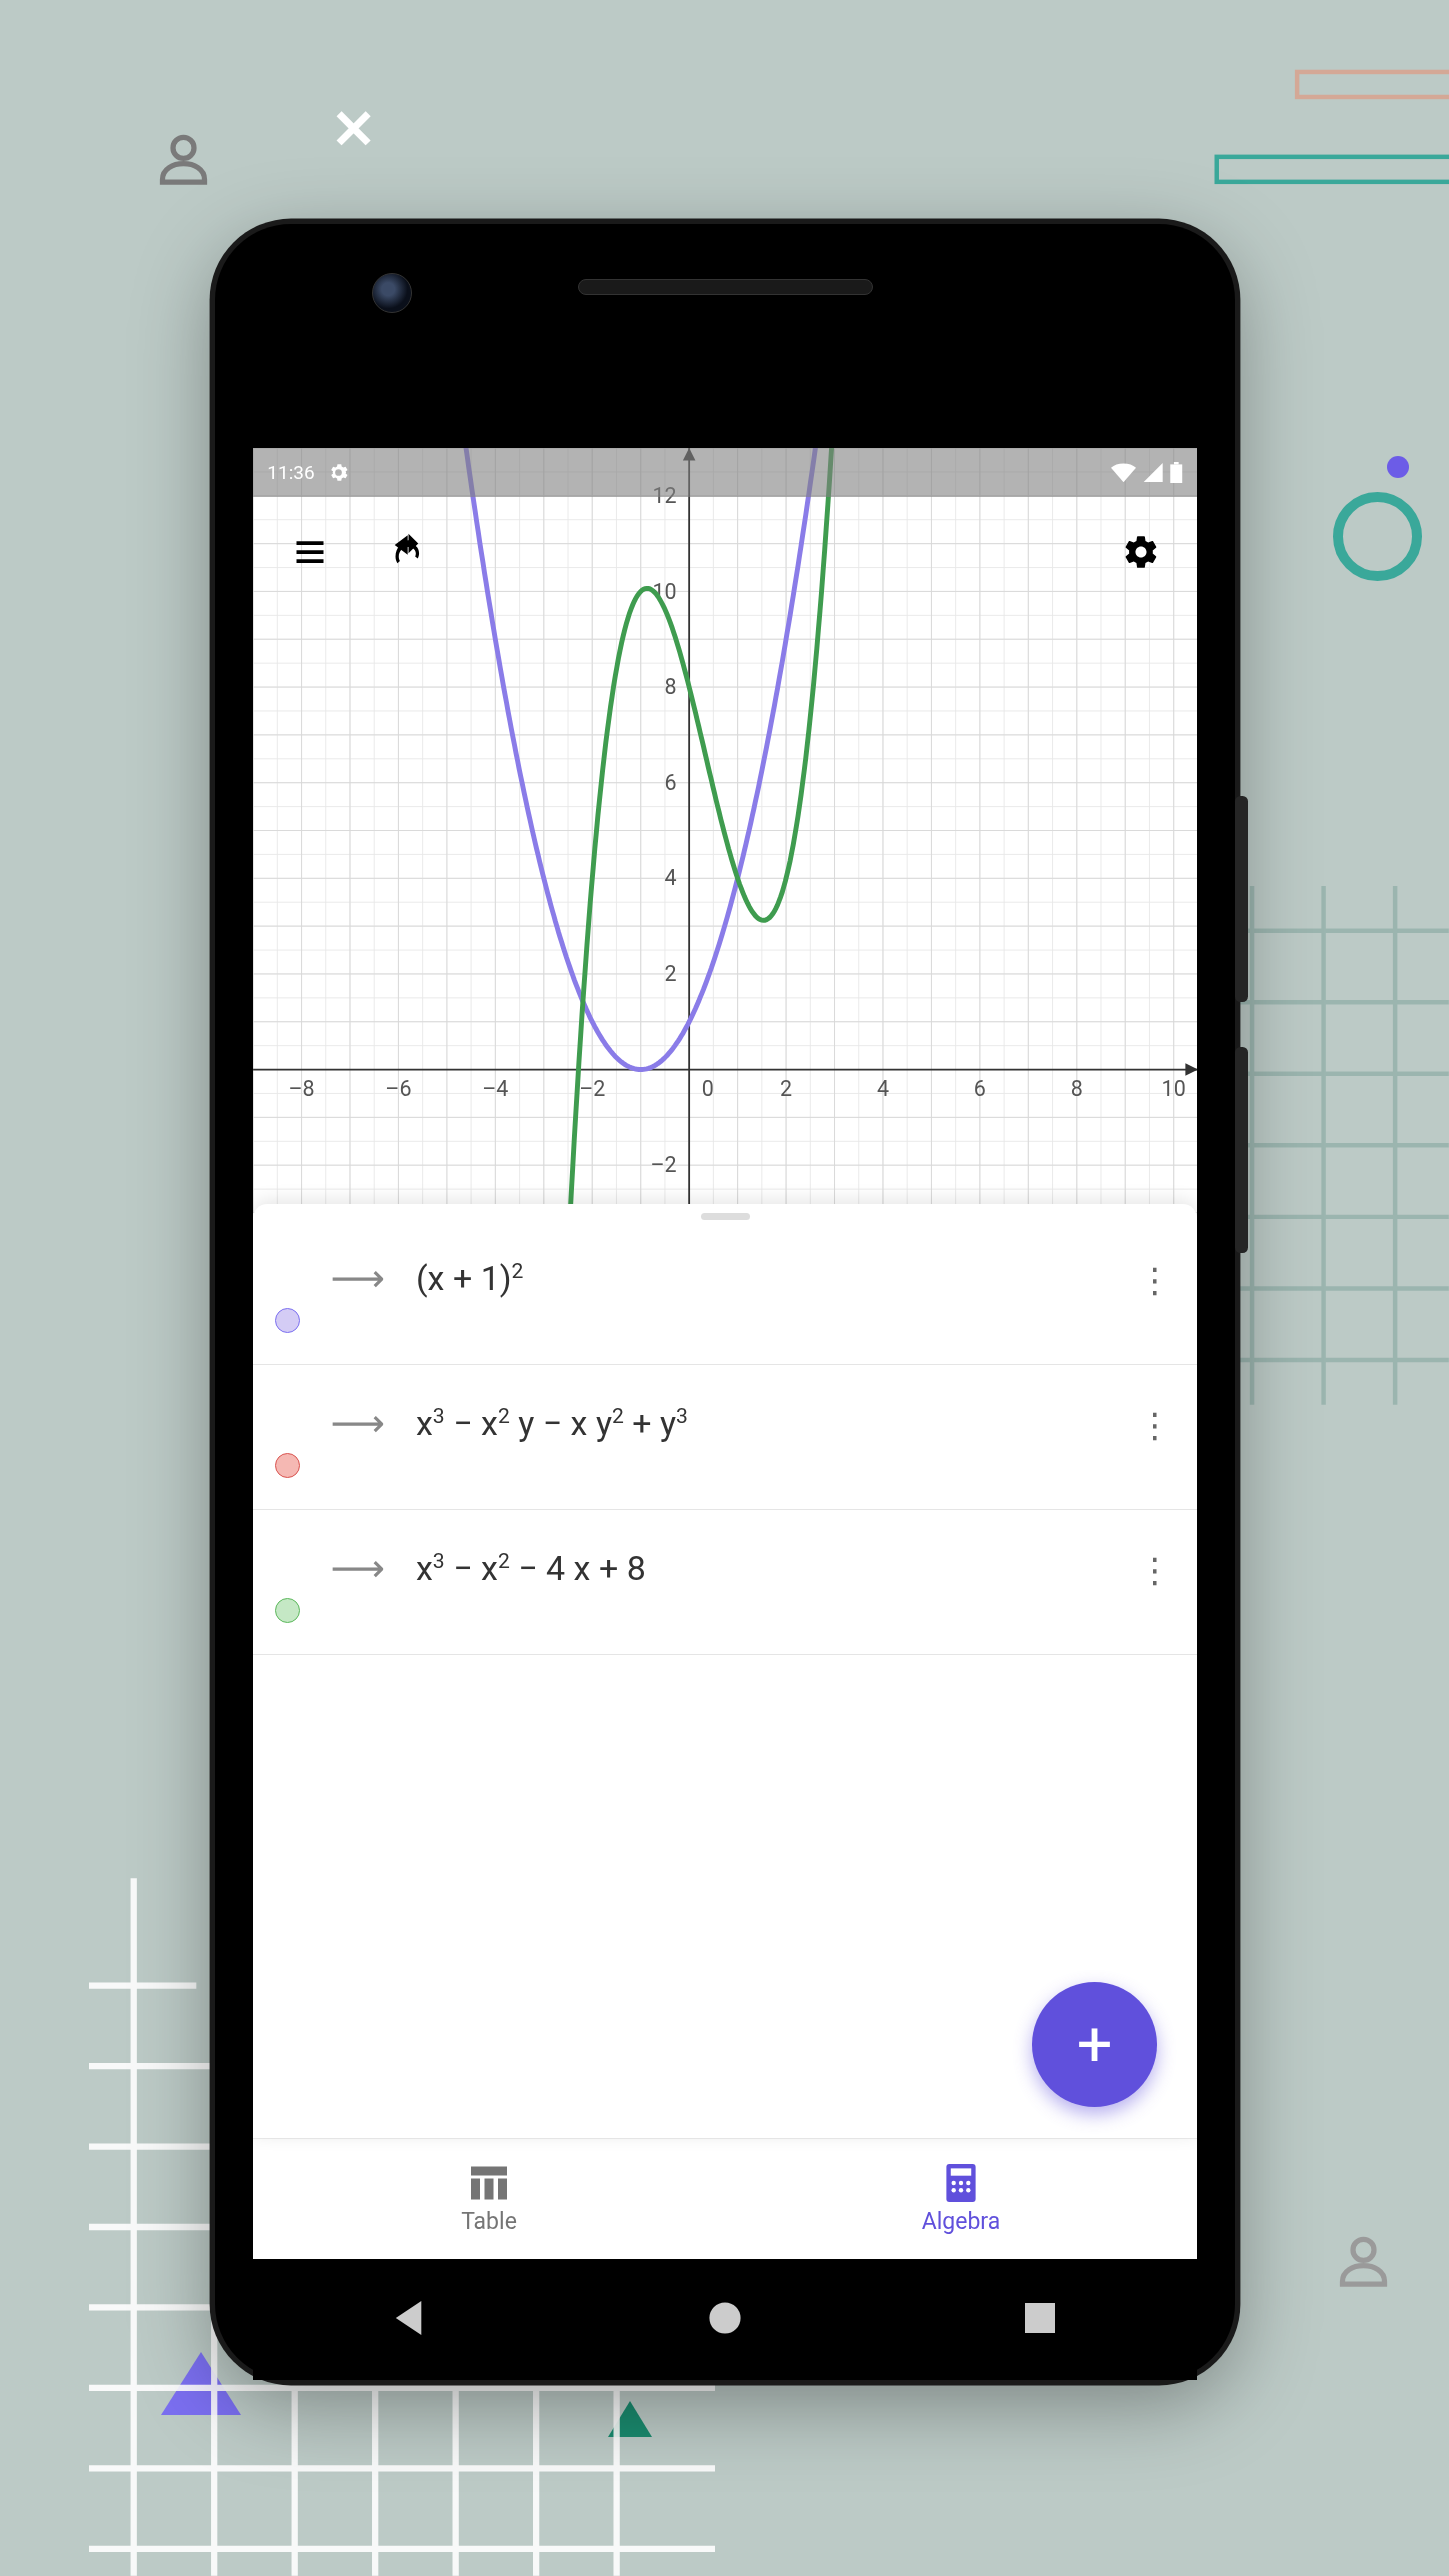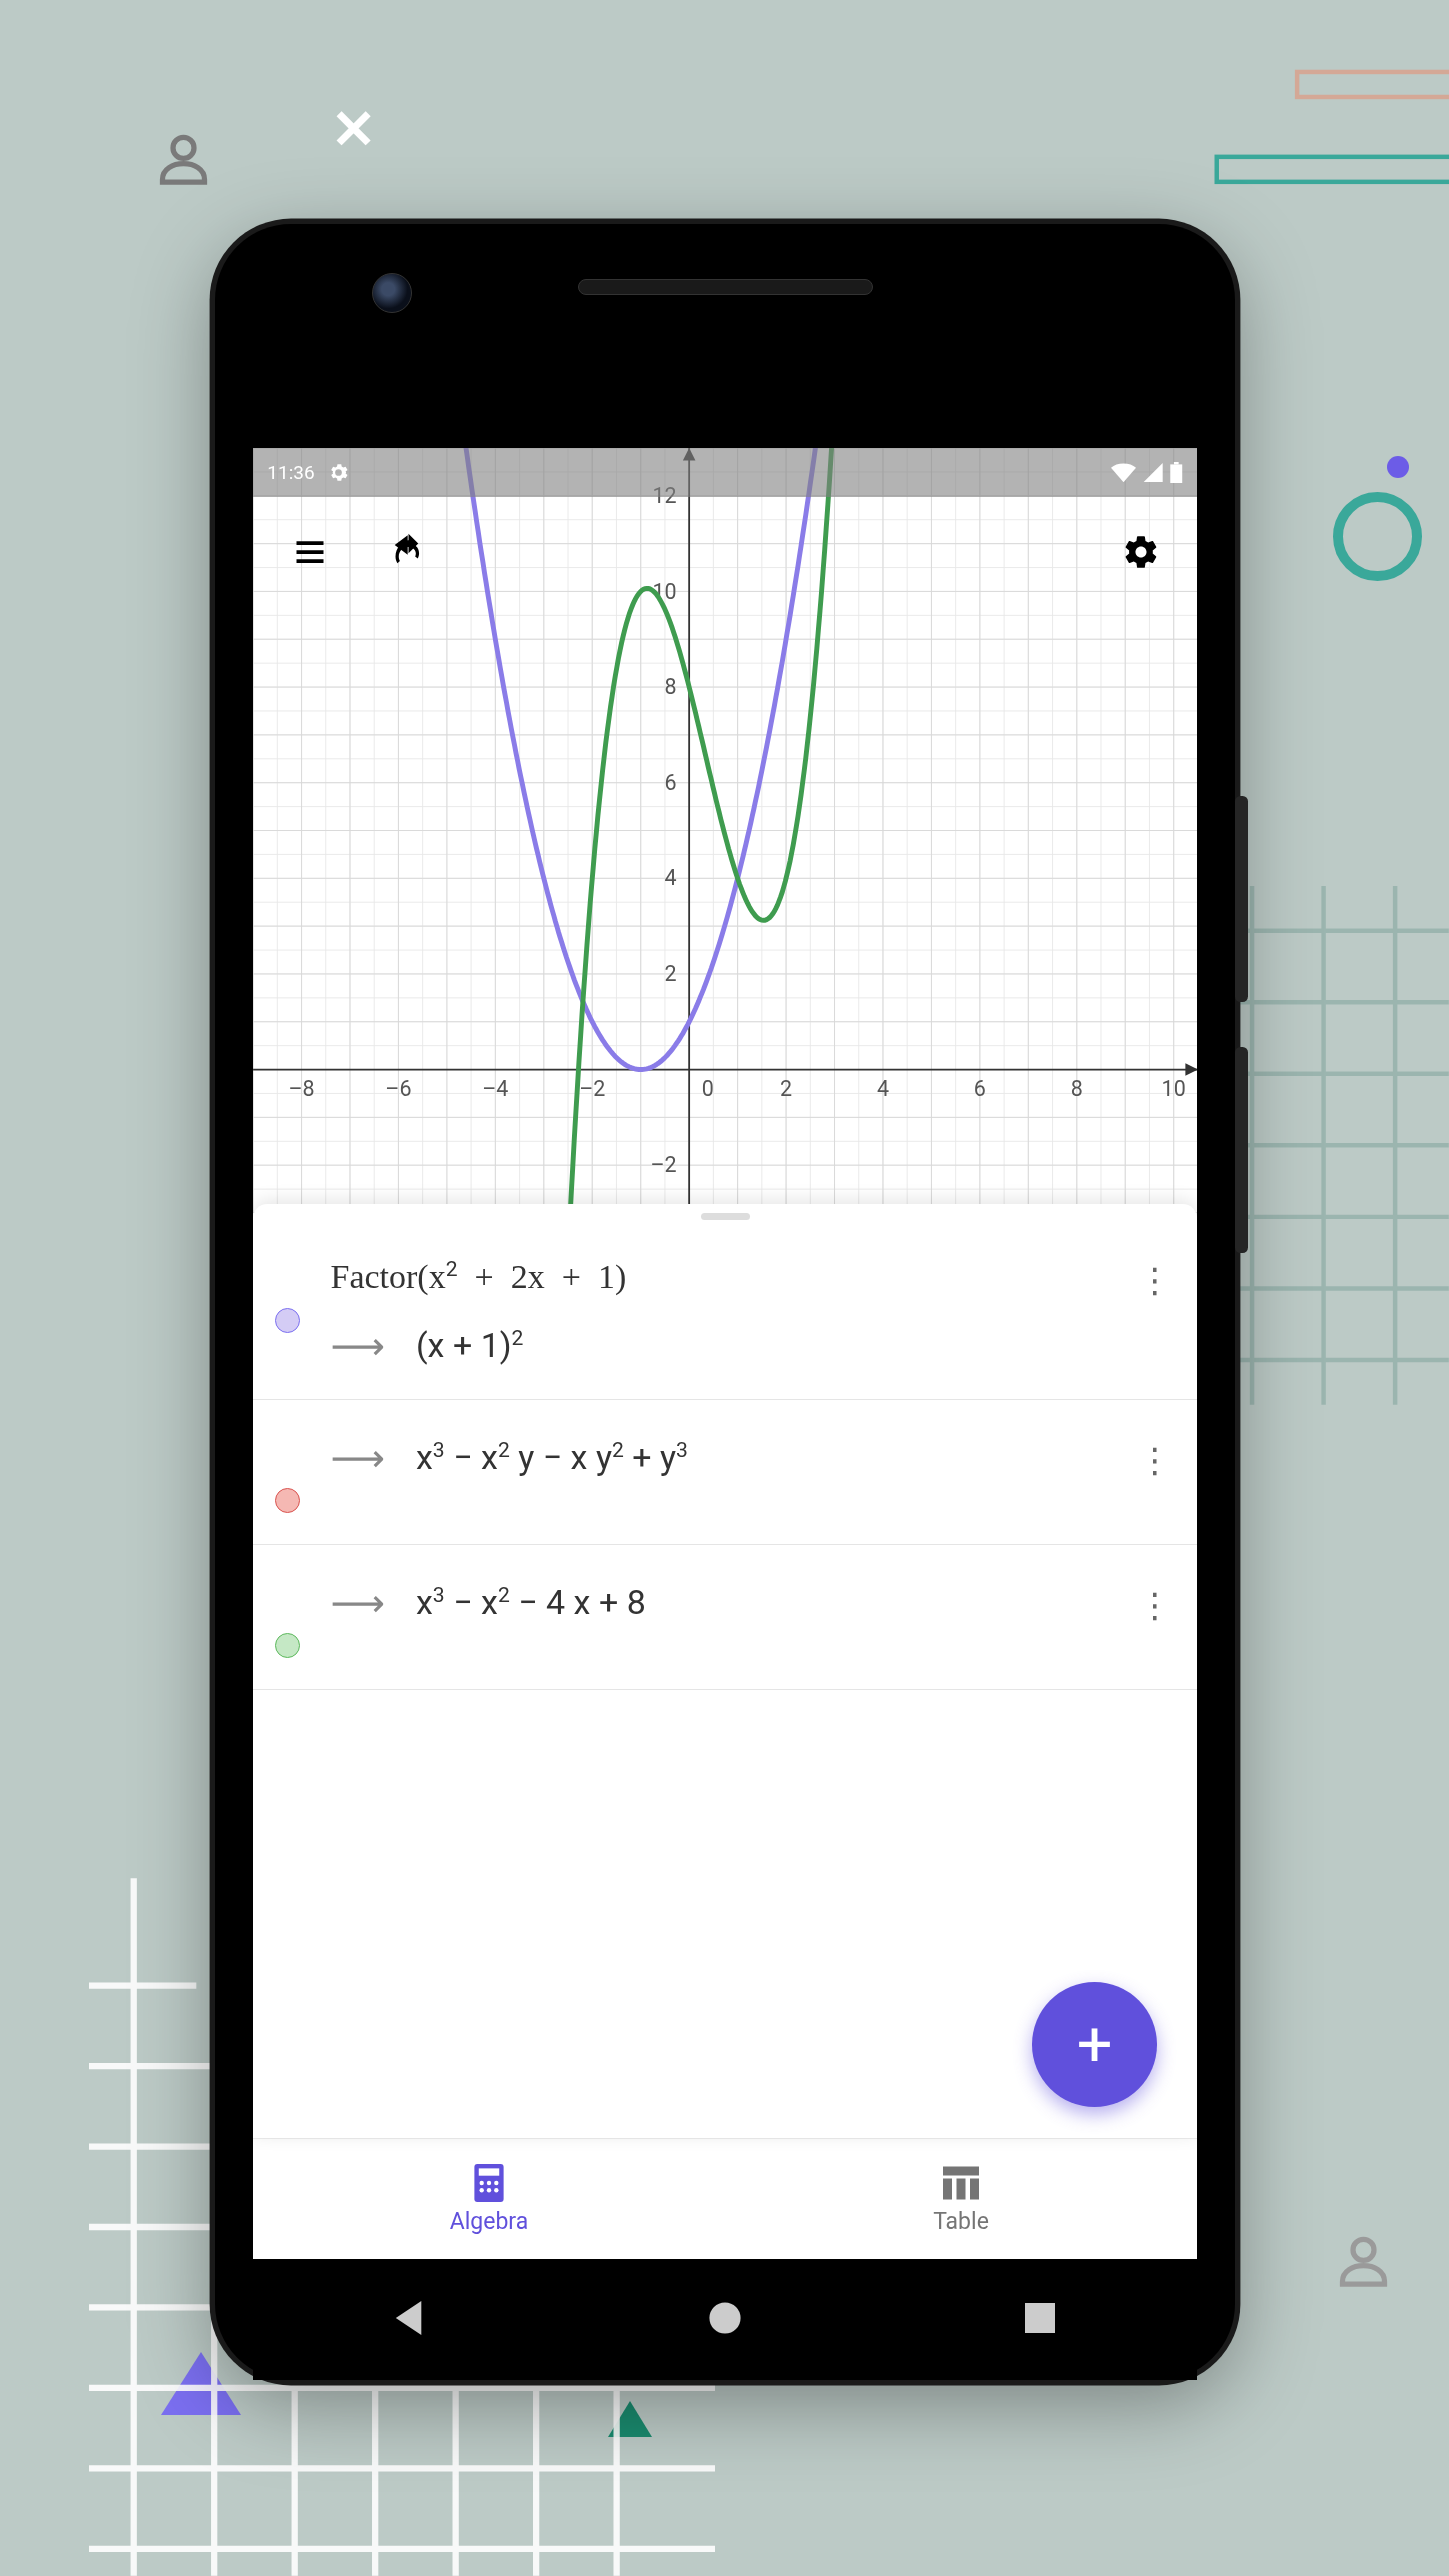--- a/index.html
+++ b/index.html
@@ -328,21 +328,20 @@
     </div>
 
     <div class="algebra-panel">
       <div class="drag-handle">
           <span></span>
         </div>
 
       <div class="item">
         <div class="color-dot dot-purple"></div>
         <div class="item-content">
-          <div class="item-input">Factor(x<sup>2</sup> &nbsp;+&nbsp; 2x &nbsp;+&nbsp; 1)</div>
           <div class="item-output">
             <span class="arrow">⟶</span>
             <span>(x + 1)<sup>2</sup></span>
           </div>
         </div>
         <div class="item-menu">⋮</div>
       </div>
 
       <div class="item">
         <div class="color-dot dot-red"></div>
@@ -365,46 +364,46 @@
         </div>
         <div class="item-menu">⋮</div>
       </div>
 
       <div class="fab">
         <span>+</span>
       </div>
     </div>
 
     <div class="bottom-tabs">
+      <div class="tab">
+        <div class="tab-icon">
+          <svg width="36" height="34" viewBox="0 0 24 22">
+              <rect x="0" y="0" width="24" height="6" fill="#757575"></rect>
+              <rect x="0" y="8" width="6" height="14" fill="#757575"></rect>
+              <rect x="9" y="8" width="6" height="14" fill="#757575"></rect>
+              <rect x="18" y="8" width="6" height="14" fill="#757575"></rect>
+            </svg>
+        </div>
+        <span>Table</span>
+      </div>
       <div class="tab active">
         <div class="tab-icon">
           <svg width="30" height="38" viewBox="0 0 20 26">
               <rect x="0" y="0" width="20" height="26" rx="2" fill="#6050dc"></rect>
               <rect x="3" y="3" width="14" height="5" fill="#fff"></rect>
               <circle cx="5" cy="13" r="1.5" fill="#fff"></circle>
               <circle cx="10" cy="13" r="1.5" fill="#fff"></circle>
               <circle cx="15" cy="13" r="1.5" fill="#fff"></circle>
               <circle cx="5" cy="18" r="1.5" fill="#fff"></circle>
               <circle cx="10" cy="18" r="1.5" fill="#fff"></circle>
               <circle cx="15" cy="18" r="1.5" fill="#fff"></circle>
             </svg>
         </div>
         <span>Algebra</span>
       </div>
-      <div class="tab">
-        <div class="tab-icon">
-          <svg width="36" height="34" viewBox="0 0 24 22">
-              <rect x="0" y="0" width="24" height="6" fill="#757575"></rect>
-              <rect x="0" y="8" width="6" height="14" fill="#757575"></rect>
-              <rect x="9" y="8" width="6" height="14" fill="#757575"></rect>
-              <rect x="18" y="8" width="6" height="14" fill="#757575"></rect>
-            </svg>
-        </div>
-        <span>Table</span>
-      </div>
     </div>
 
   </div>
 
   <div class="android-nav">
     <div class="nav-btn">
       <svg width="30" height="34" viewBox="0 0 20 24">
           <path fill="#ccc" d="M18 0v24L0 12z"></path>
         </svg>
     </div>

